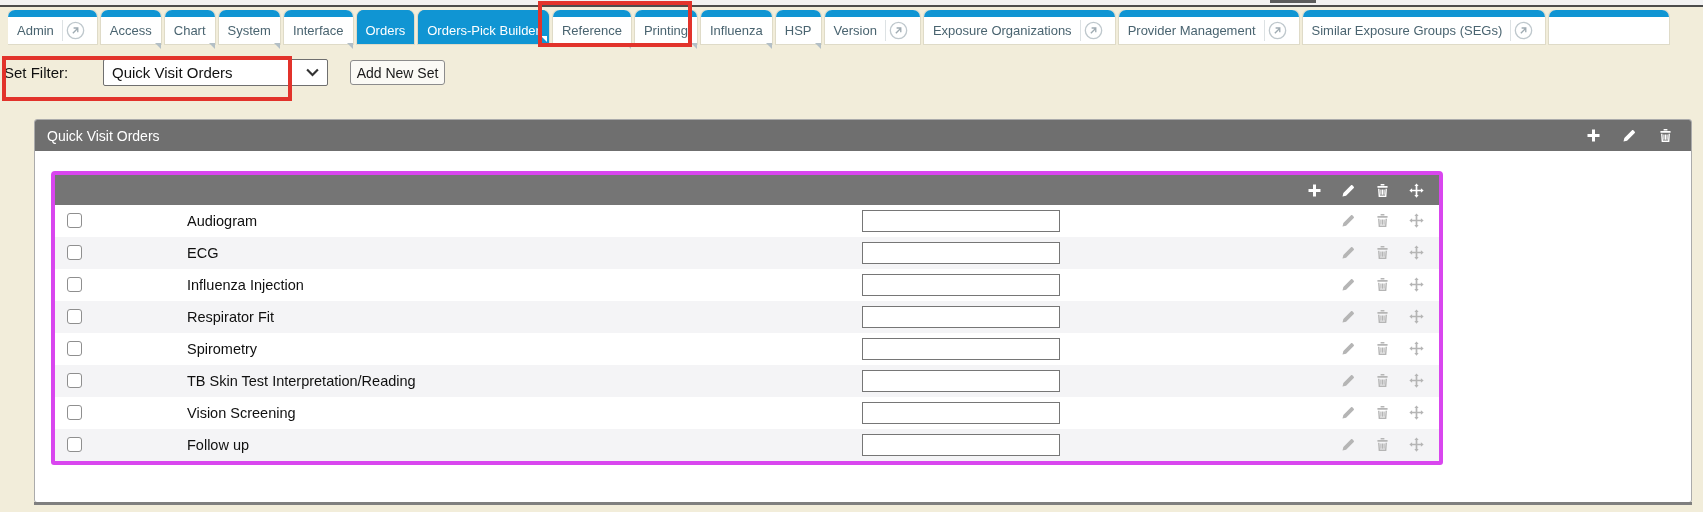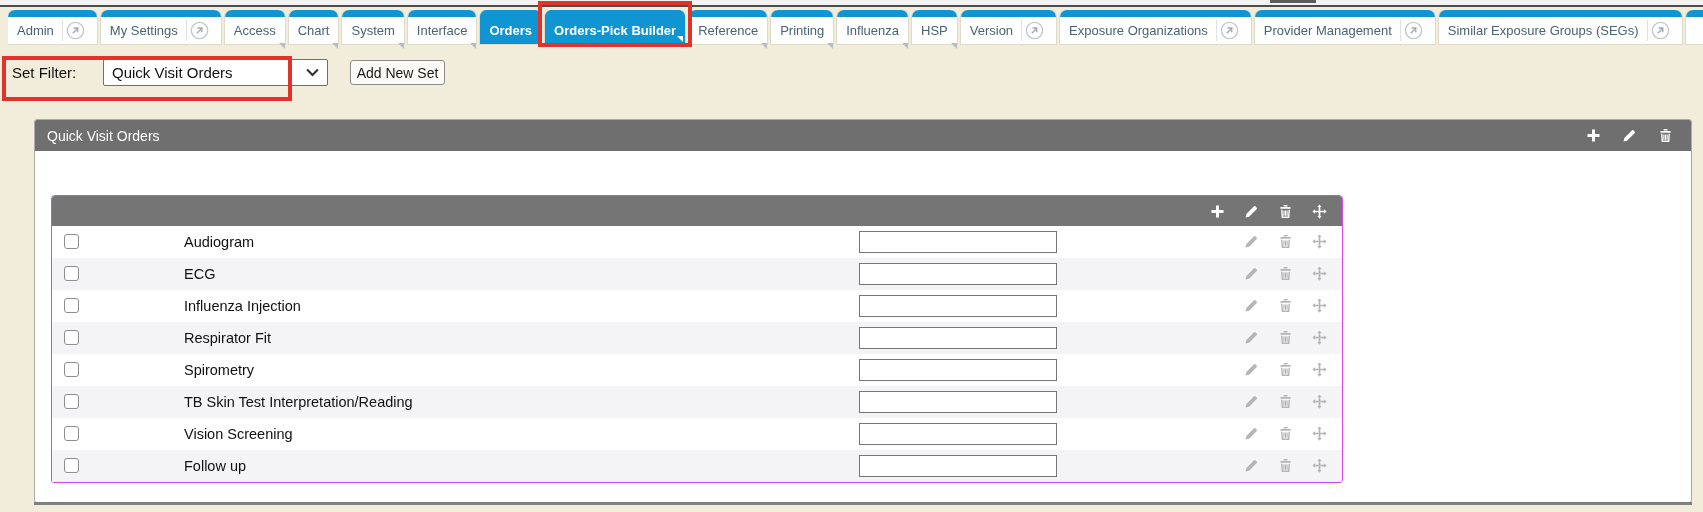--- a/index.html
+++ b/index.html
@@ -17,31 +17,31 @@
 
   
   .tabs-row { position:absolute; left:8px; top:10px; width:1695px; height:40px;
               display:flex; gap:4px; overflow:hidden; align-items:flex-start; }
   .tab { position:relative; height:34px; flex:0 0 auto; background:#fff;
          border-radius:7px 7px 0 0; box-shadow:0 0 0 1px rgba(90,90,70,.12); cursor:pointer; }
   .tab-strip { height:7px; border-radius:7px 7px 0 0; background:#1095d3; }
   .tab-body  { height:27px; display:flex; align-items:center; padding:0 9px; }
   .tab-label { font-size:13px; color:#4a6470; white-space:nowrap; }
   .tab.active { background:#1095d3; }
-  .tab.active .tab-label { color:#fff; font-weight:bold; }
+  .tab.active .tab-label { color:#fff; font-weight:normal; }
   .tab-ext { width:26px; height:21px; margin-left:8px; display:flex; align-items:center;
              justify-content:center; border-left:1px solid #dde2e4; }
   .tab-ext svg { width:19px; height:19px; }
   .tab-notch { position:absolute; right:0; bottom:-5px; width:0; height:0;
                border-top:6px solid #b3bfc6; border-left:6px solid transparent; }
   .tab.active .tab-notch { bottom:2px; right:2px; border-top-color:#fff; }
   .tab.clipped { min-width:120px; }
 
   
-  .filter-label { position:absolute; left:12px; top:64px; font-size:15px; color:#101010; }
+  .filter-label { position:absolute; left:4px; top:64px; font-size:15px; color:#101010; }
   .select { position:absolute; left:103px; top:59px; width:225px; height:27px;
             background:#fff; border:1px solid #6f6f6f; border-radius:2px;
             display:flex; align-items:center; justify-content:space-between;
             padding:0 8px 0 8px; cursor:pointer; }
   .select-value { font-size:15px; color:#111; }
   .chev svg { width:13px; height:9px; display:block; }
   .add-btn { position:absolute; left:350px; top:60px; width:95px; height:25px;
              background:#fbfaf5; border:1px solid #8c8c8c; border-radius:3px;
              font-size:14px; color:#1a1a1a; display:flex; align-items:center;
              justify-content:center; cursor:pointer; }
@@ -55,23 +55,23 @@
            background:#fff; border:1px solid #ababab; border-radius:3px; }
   .panel-header { position:absolute; left:0; top:0; right:0; height:31px; background:#6f6f6f;
                   border-radius:2px 2px 0 0; display:flex; align-items:center;
                   justify-content:space-between; padding:0 8px 0 12px; }
   .panel-title { color:#fff; font-size:14px; }
   .icon-slot { width:36px; display:flex; justify-content:center; align-items:center; cursor:pointer; }
   .icon-slot svg { width:15px; height:15px; }
   .header-actions, .toolbar-actions, .row-actions { display:flex; }
   .header-actions { color:#fff; }
 
-  .inner-table { position:absolute; left:16px; top:51px; width:1292px;
-                 border:1px solid #d946ef; border-radius:4px 4px 3px 3px;
-                 overflow:hidden; background:#fff;margin-top:24px; }
+  .inner-table { position:absolute; left:16px; top:51px; width:1392px;
+                 border:4px solid #d946ef; border-radius:4px 4px 3px 3px;
+                 overflow:hidden; background:#fff; }
   .toolbar { height:30px; background:#757575; display:flex; align-items:center;
              justify-content:flex-end; padding-right:6px; color:#fff; }
   .toolbar .icon-slot { width:34px; }
 
   .order-row { position:relative; height:32px; }
   .rows .order-row:nth-child(even) { background:#f4f4f6; }
   .cb { position:absolute; left:12px; top:8px; width:15px; height:15px;
         background:#fff; border:1px solid #8f8f8f; border-radius:3px; cursor:pointer; }
   .order-label { position:absolute; left:132px; top:8px; font-size:14.5px; color:#101010; white-space:nowrap; }
   .row-input { position:absolute; left:807px; top:5px; width:198px; height:22px;
@@ -86,32 +86,20 @@
 
 <div class="top-strip"></div>
 <div class="top-line"></div>
 <div class="top-seg"></div>
 
 <div class="tabs-row" id="tabs-row">
     <div class="tab">
       <div class="tab-strip"></div>
       <div class="tab-body">
         <span class="tab-label">Admin</span>
-        <span class="tab-ext">
-          <svg viewBox="0 0 20 20">
-            <circle cx="10" cy="10" r="8.6" fill="none" stroke="#bfc8cd" stroke-width="1.4"></circle>
-            <path d="M7.2 12.8l5-5M8 7.4h4.4v4.4" fill="none" stroke="#9fabb2" stroke-width="1.4"></path>
-          </svg>
-        </span>
-      </div>
-    </div>
-    <div class="tab">
-      <div class="tab-strip"></div>
-      <div class="tab-body">
-        <span class="tab-label">My Settings</span>
         <span class="tab-ext">
           <svg viewBox="0 0 20 20">
             <circle cx="10" cy="10" r="8.6" fill="none" stroke="#bfc8cd" stroke-width="1.4"></circle>
             <path d="M7.2 12.8l5-5M8 7.4h4.4v4.4" fill="none" stroke="#9fabb2" stroke-width="1.4"></path>
           </svg>
         </span>
       </div>
     </div>
     <div class="tab">
       <div class="tab-strip"></div>

